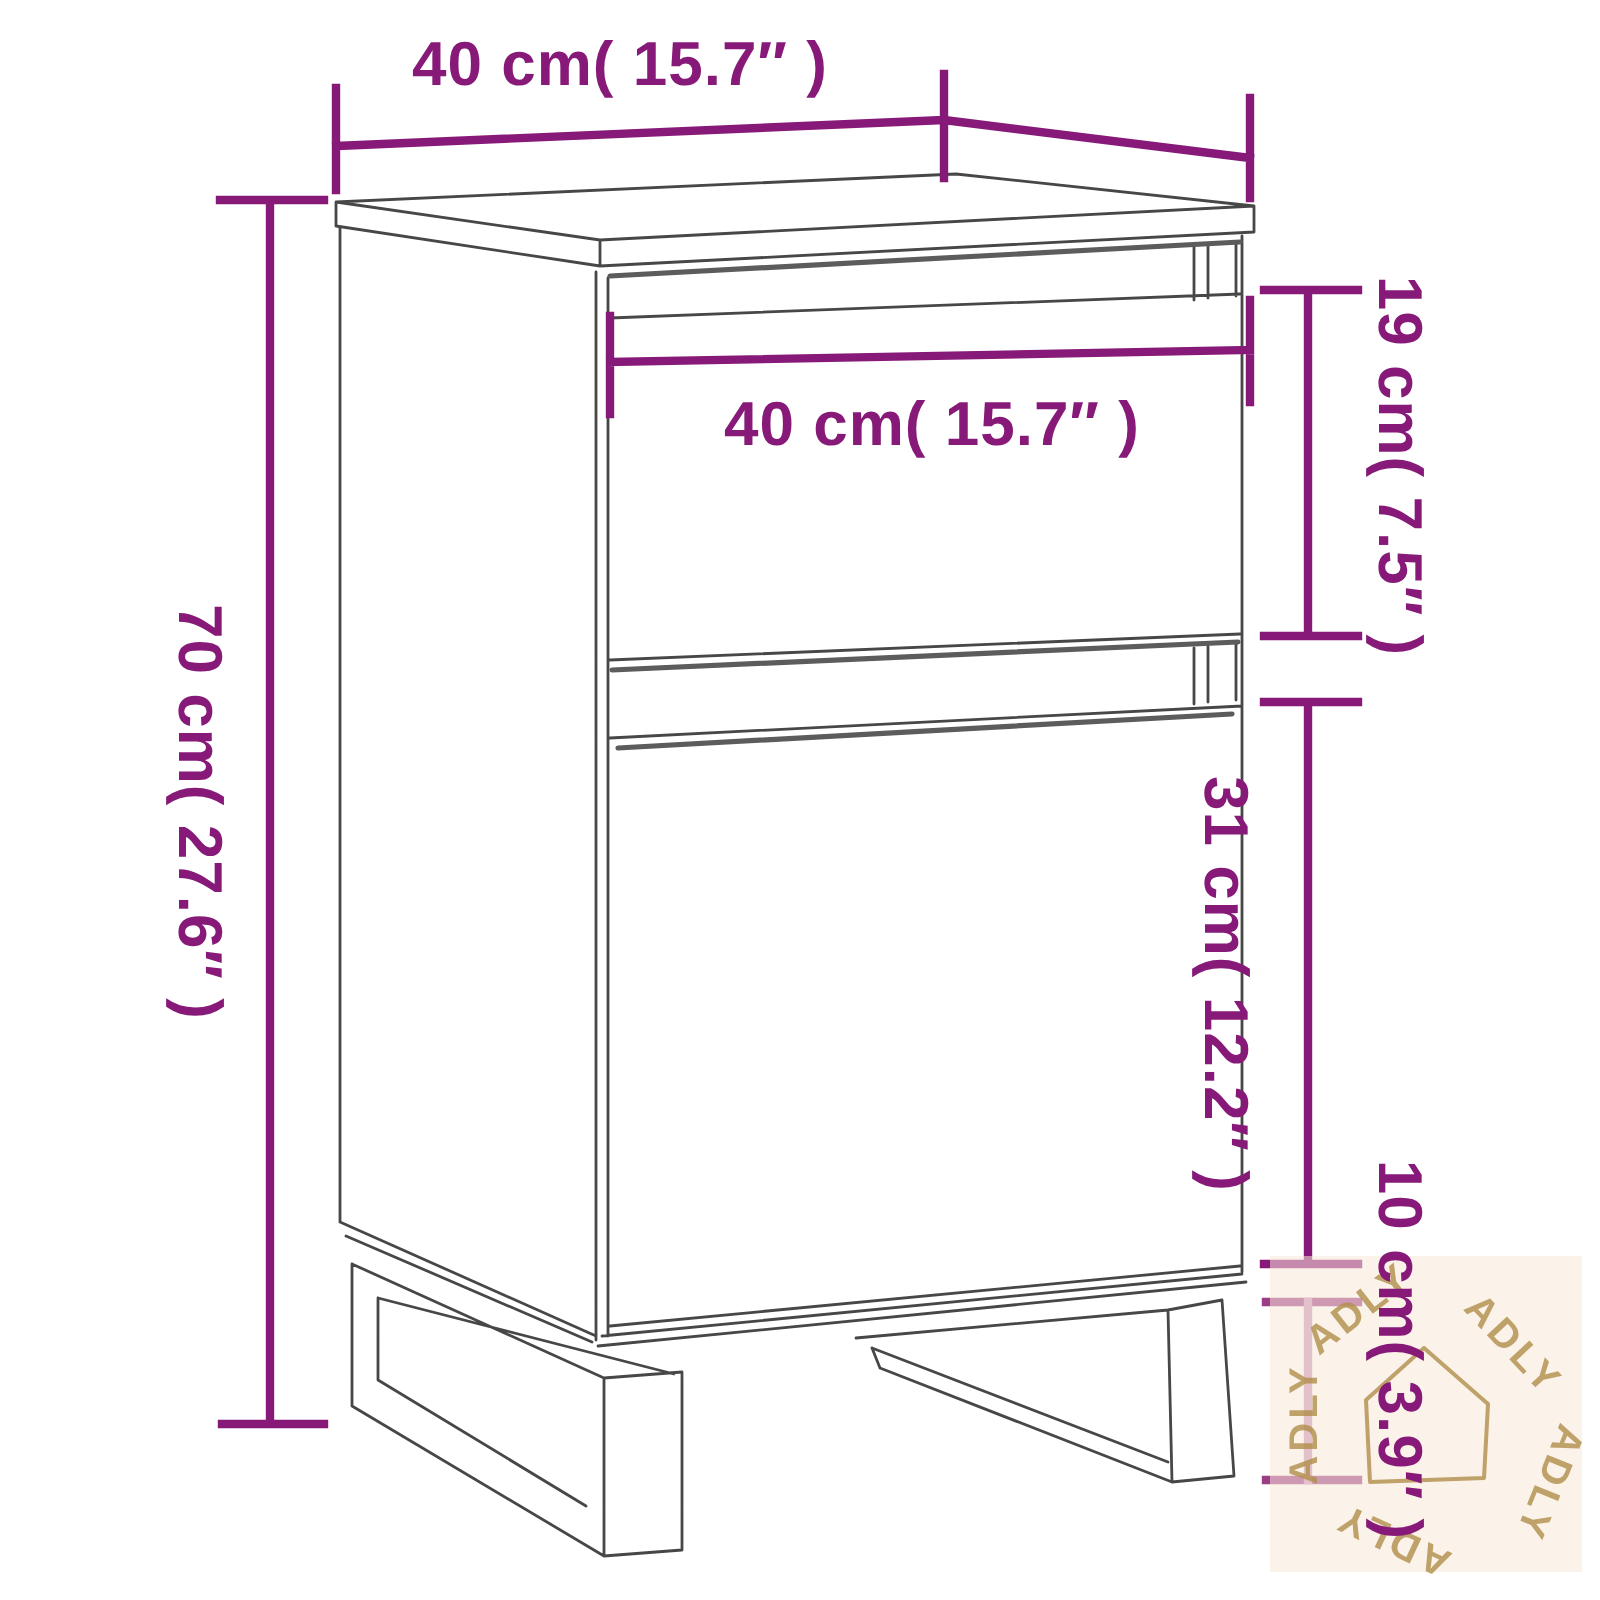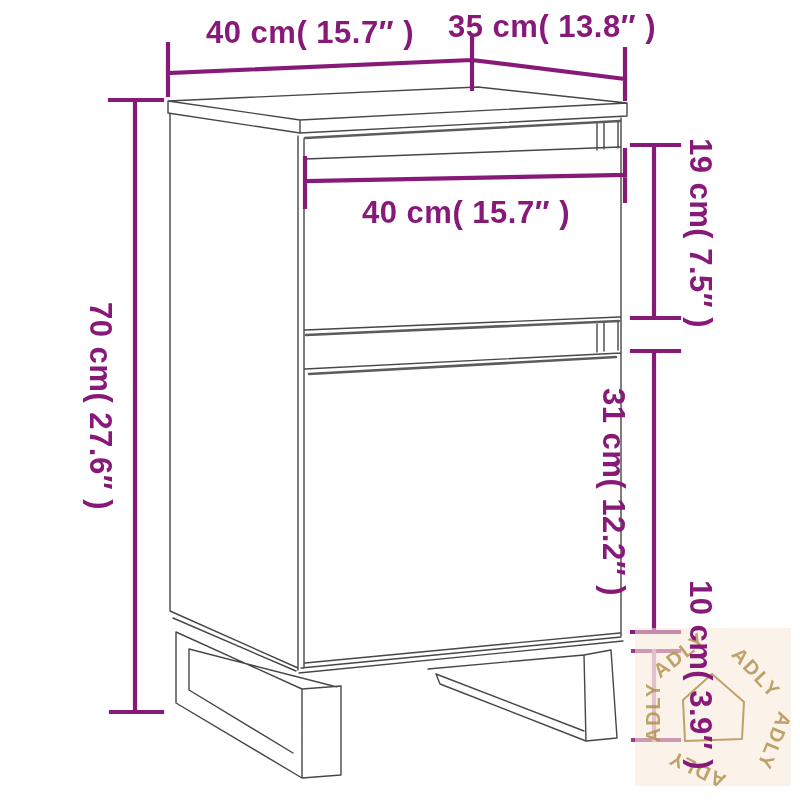--- a/index.html
+++ b/index.html
@@ -93,21 +93,20 @@
     </svg>
     <span class="adly" style="left:45px;top:27px;transform:translate(-50%,-50%) rotate(-38deg);">ADLY</span>
     <span class="adly" style="left:121px;top:45px;transform:translate(-50%,-50%) rotate(47deg);">ADLY</span>
     <span class="adly" style="left:139px;top:113px;transform:translate(-50%,-50%) rotate(112deg);">ADLY</span>
     <span class="adly" style="left:62px;top:141px;transform:translate(-50%,-50%) rotate(-155deg);">ADLY</span>
     <span class="adly" style="left:18px;top:84px;transform:translate(-50%,-50%) rotate(-90deg);">ADLY</span>
   </div>
 
   <div class="dim-label" style="left:310px;top:32px;">40 cm( 15.7″ )</div>
 
-  <div class="dim-label" style="left:552px;top:26px;">35 cm( 13.8″ )</div>
 
   <div class="dim-label" style="left:466px;top:212px;">40 cm( 15.7″ )</div>
 
   <div class="dim-label vert" style="left:700px;top:233px;">19 cm( 7.5″ )</div>
 
   <div class="dim-label vert" style="left:100px;top:406px;">70 cm( 27.6″ )</div>
 
   <div class="dim-label vert" style="left:613px;top:492px;">31 cm( 12.2″ )</div>
 
   <div class="dim-label vert" style="left:700px;top:675px;">10 cm( 3.9″ )</div>

